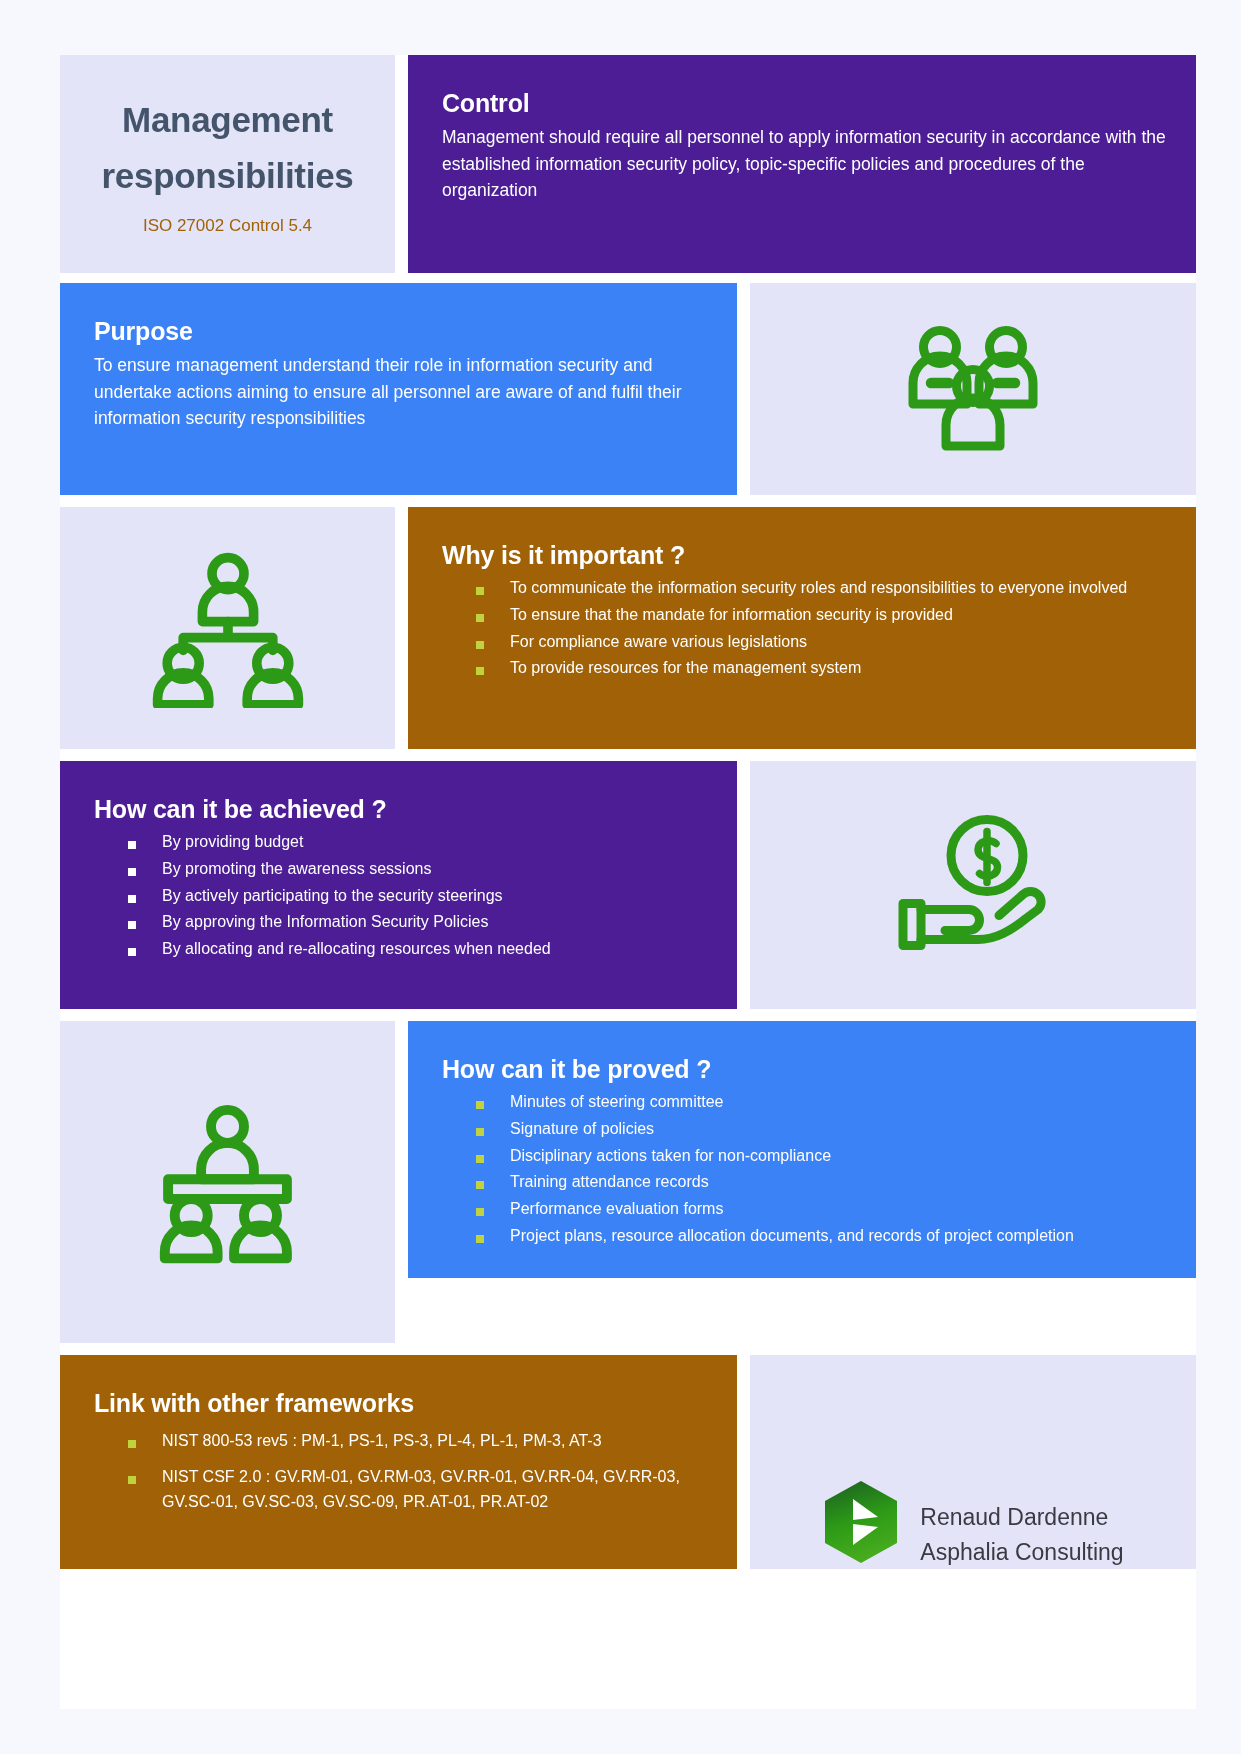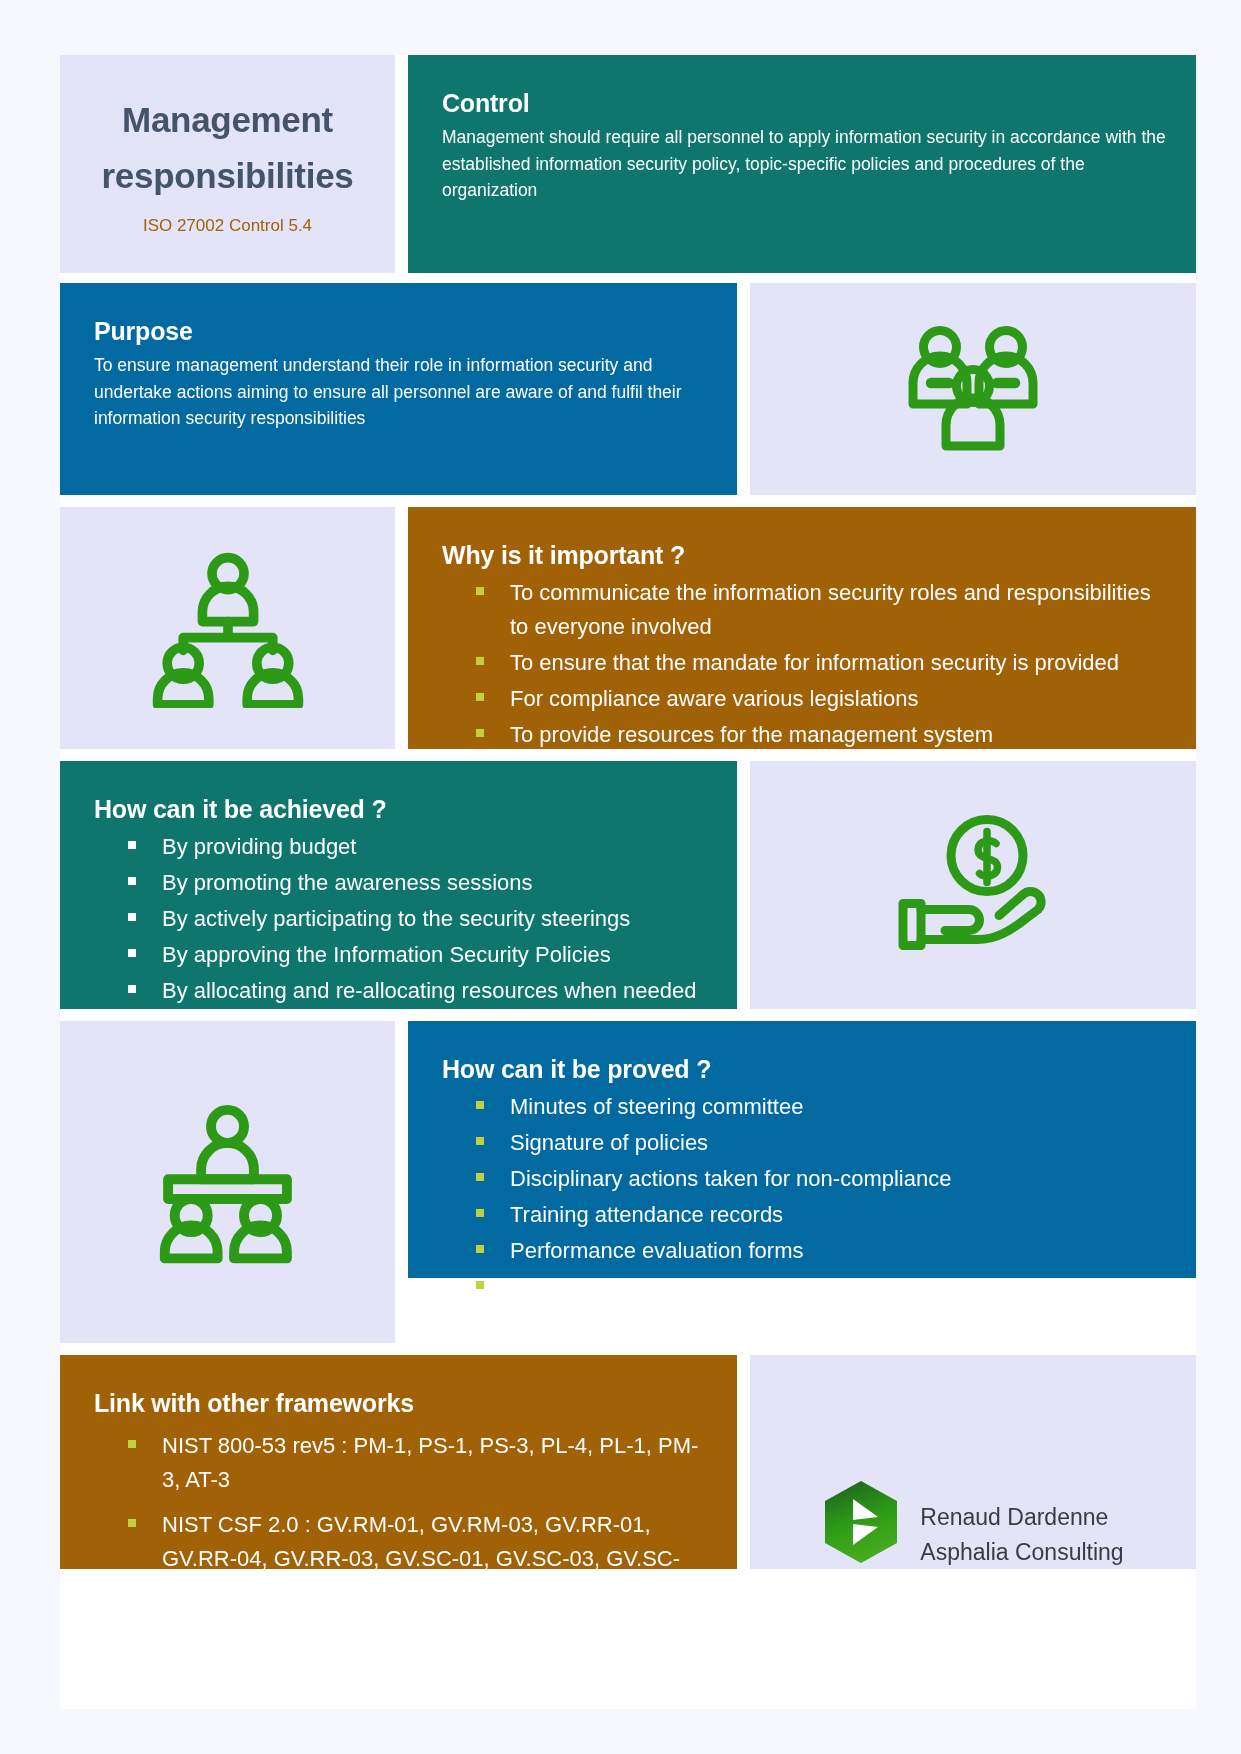--- a/index.html
+++ b/index.html
@@ -19,22 +19,22 @@
   .canvas {
     position: relative;
     width: 1136px;
     height: 1654px;
     background: #ffffff;
   }
 
   
   .panel { position: absolute; }
   .lav   { background: #e4e4f8; }
-  .green { background: #0f766e; }
-  .slate { background: #0369a1; }
+  .green { background: #4c1d95; }
+  .slate { background: #3b82f6; }
   .dark  { background: #a16207; }
 
   
   .title-block {
     left: 0; top: 0; width: 335px; height: 218px;
     display: flex; flex-direction: column;
     align-items: center; justify-content: center;
     padding: 0 16px;
   }
   .title-main {
@@ -51,21 +51,21 @@
     font-size: 25px; font-weight: bold; color: #ffffff;
     margin-bottom: 6px; letter-spacing: -0.2px;
   }
   .body-txt {
     font-size: 17.5px; color: #ffffff; line-height: 1.52;
   }
 
   ul.bullets { list-style: none; margin-top: 4px; }
   ul.bullets li {
     position: relative;
-    font-size: 22px; color: #ffffff; line-height: 1.55;
+    font-size: 16px; color: #ffffff; line-height: 1.55;
     padding-left: 68px; margin-bottom: 2px;
   }
   ul.bullets li::before {
     content: ""; position: absolute;
     left: 34px; top: 11px;
     width: 8px; height: 8px;
   }
   ul.bullets.yellow li::before { background: #c2d23f; }
   ul.bullets.white  li::before { background: #ffffff; }
 

